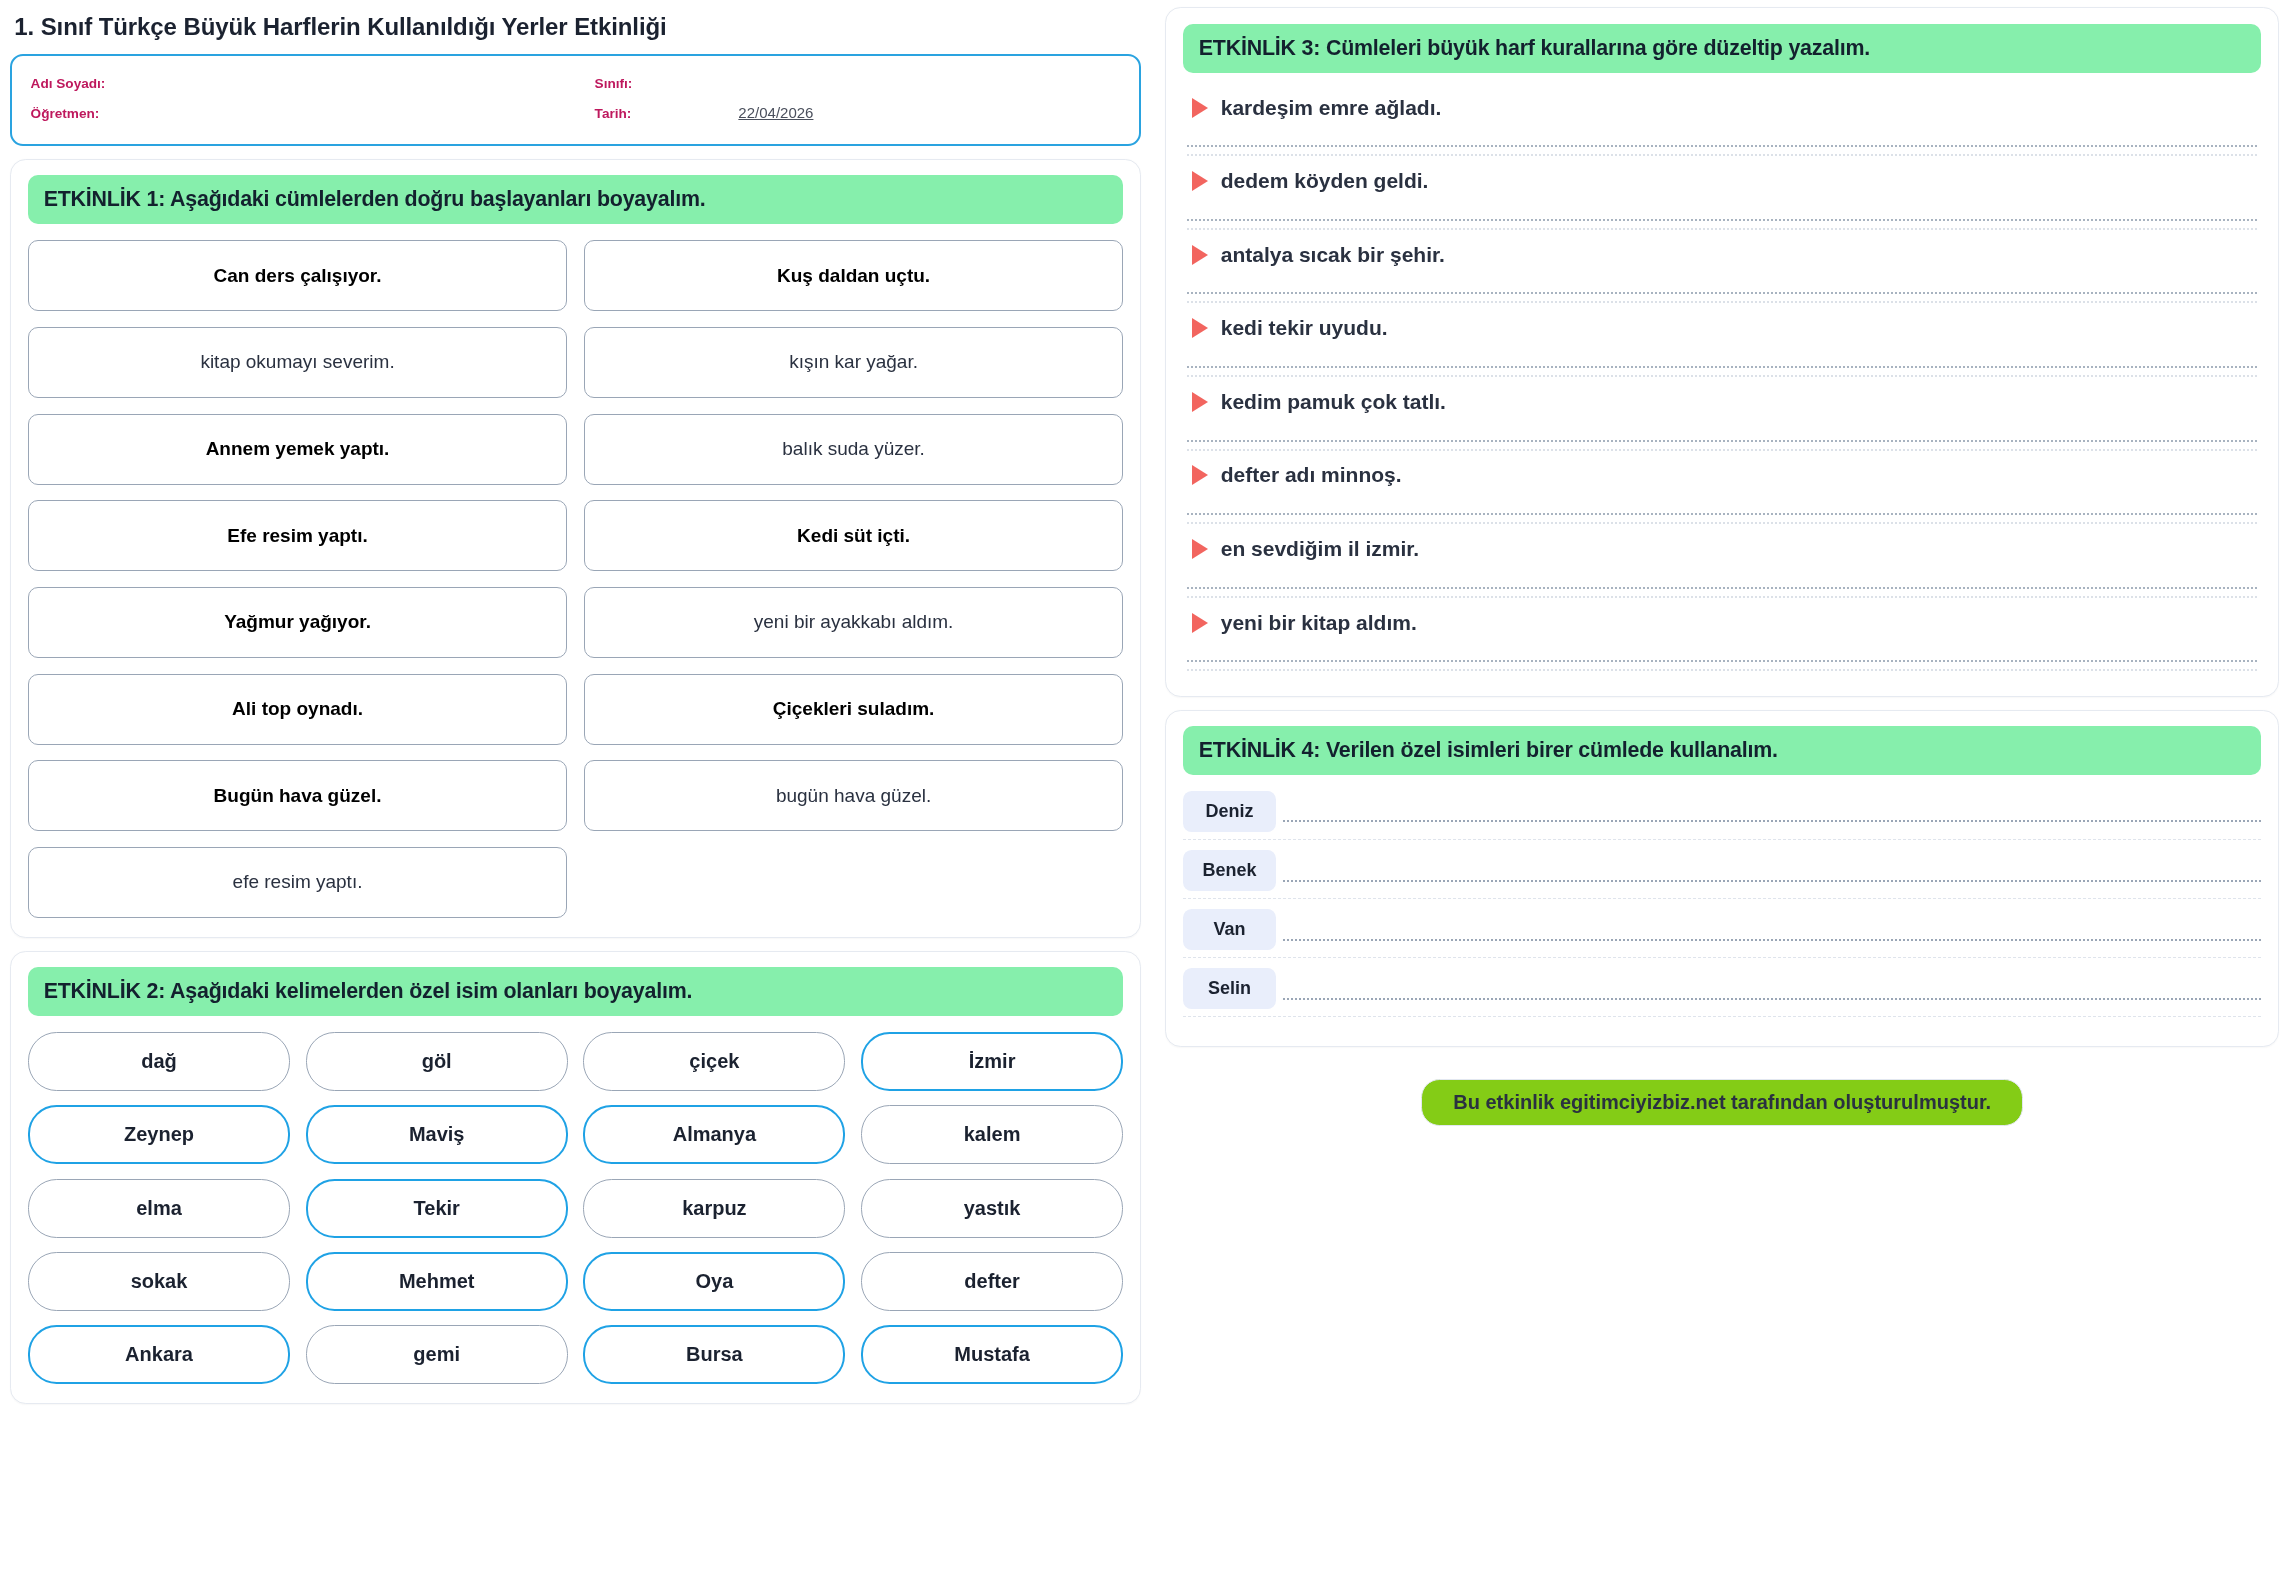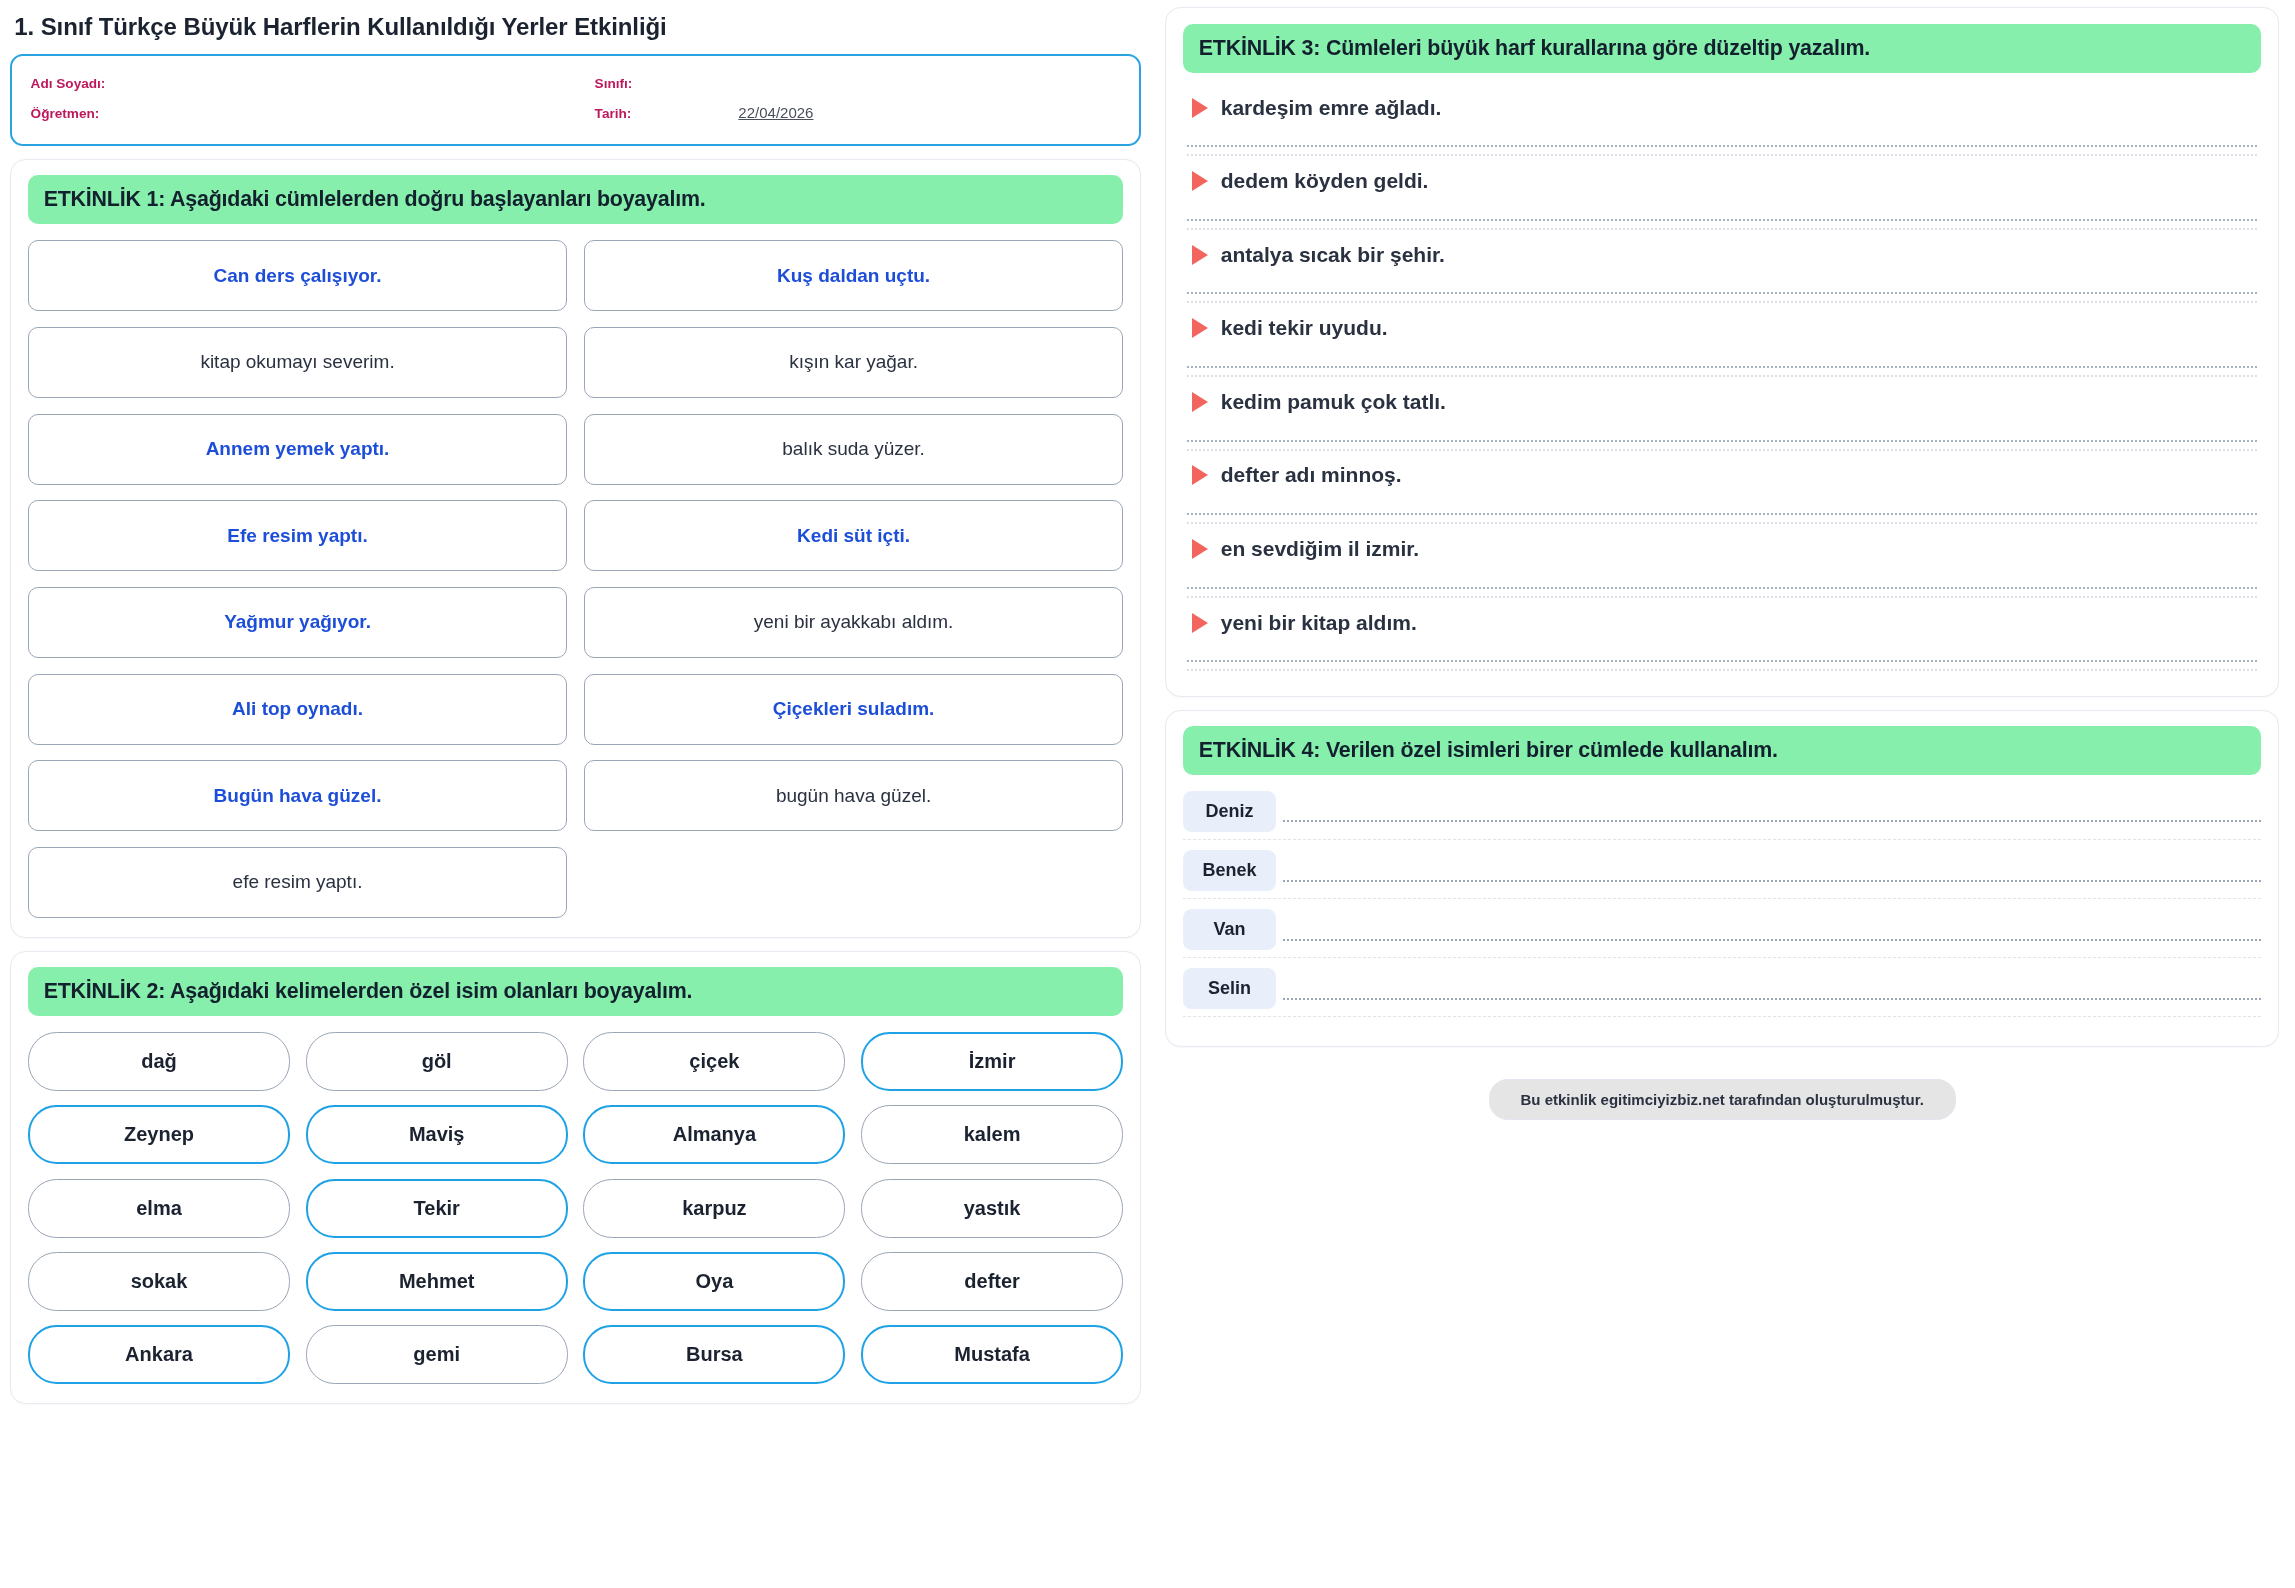--- a/index.html
+++ b/index.html
@@ -70,21 +70,21 @@
     gap: 15.7px 17px;
   }
   .sent-box {
     border: 1.4px solid #9aa6b6;
     border-radius: 10px;
     height: 71px;
     display: flex;
     align-items: center;
     justify-content: center;
     font-size: 19px;
-    color: #1d4ed8;
+    color: #000000;
     background: #fff;
   }
   .sent-box.correct { font-weight: 700; }
   .sent-box.plain   { font-weight: 400; color: #2a3140; }
 
   
   .word-grid {
     display: grid;
     grid-template-columns: repeat(4, 1fr);
     gap: 14.3px 15.7px;
@@ -149,24 +149,24 @@
     height: 0;
     border-bottom: 2.1px dotted #9aa6b6;
     margin-top: 20px;
   }
   .name-sep { height: 0; border-bottom: 1.4px dashed #dfe4ec; margin: 2.9px 0 10px 0; }
 
   
   .footer-wrap { display: flex; justify-content: center; padding-top: 18.6px; }
   .footer-badge {
     border: 1.4px solid #e2e7f0;
-    background: #e5e5e5;
+    background: #84cc16;
     border-radius: 18.6px;
     padding: 11.4px 31px;
-    font-size: 15px;
+    font-size: 20px;
     font-weight: 700;
     color: #2a3140;
   }
 </style>
 </head>
 <body>
 
 <div class="page">
 
   <div class="col-left">

